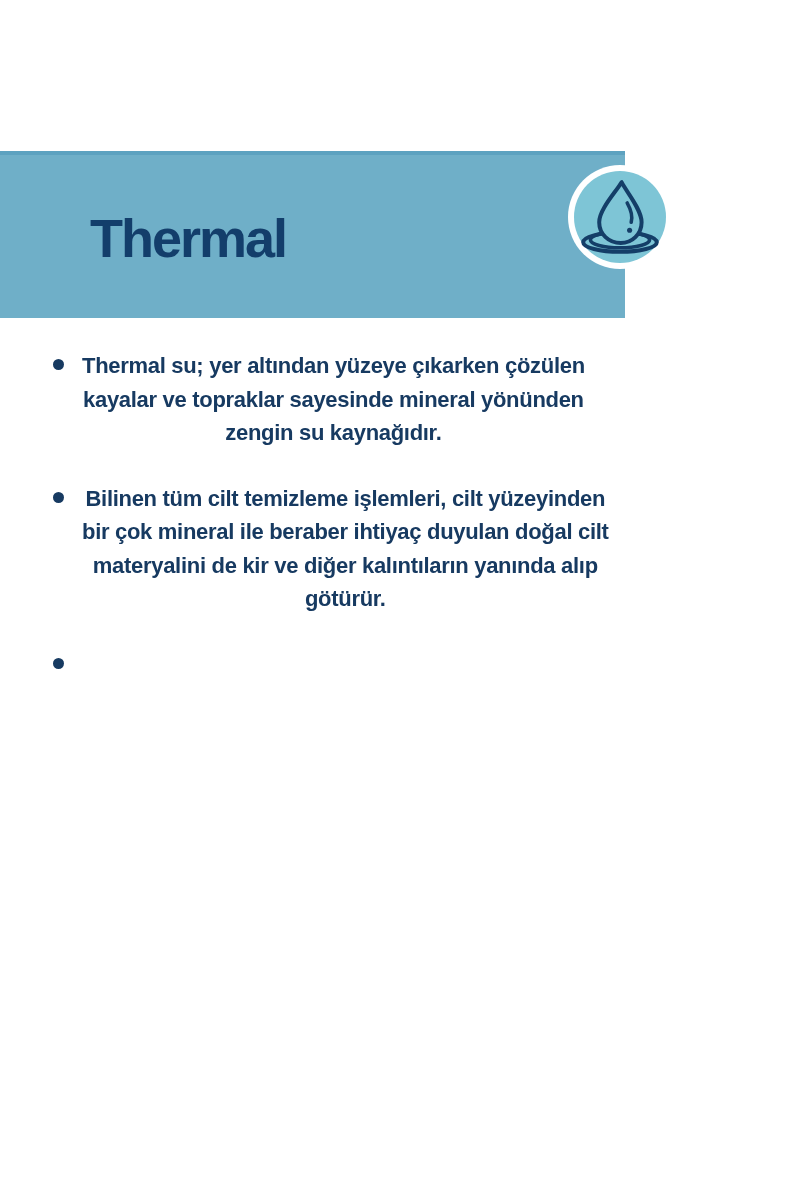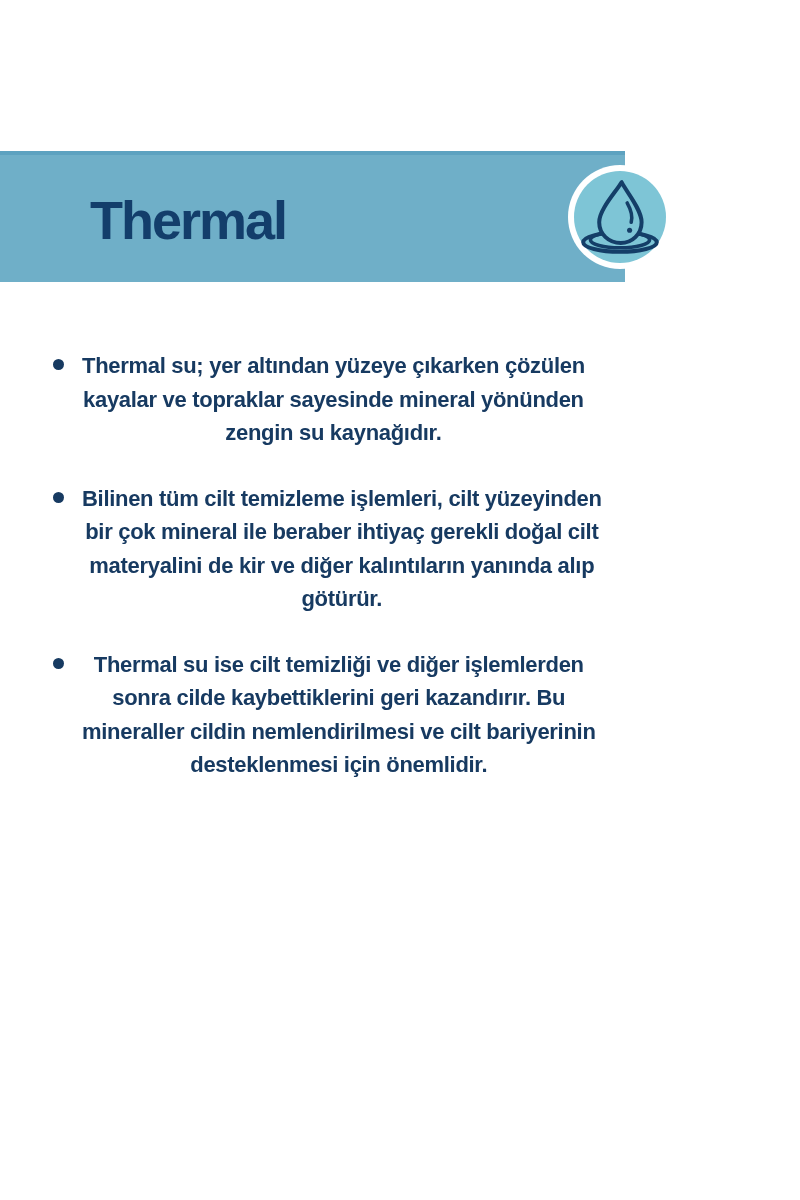--- a/index.html
+++ b/index.html
@@ -11,21 +11,21 @@
     background: #ffffff;
     overflow: hidden;
     font-family: "Liberation Sans", sans-serif;
   }
   
   .banner {
     position: absolute;
     left: 0;
     top: 151px;
     width: 625px;
-    height: 131px;
+    height: 167px;
     background: #6FAFC8;
     border-top: 4px solid #5DA2C0;
     display: flex;
     align-items: center;
   }
   .banner h1 {
     padding-left: 90px;
     padding-top: 2px;
     font-size: 54px;
     font-weight: 700;
@@ -120,26 +120,22 @@
   <ul class="bullets">
     <li>
       <span class="dot"></span>
       <p>Thermal su; yer altından yüzeye çıkarken çözülen
 kayalar ve topraklar sayesinde mineral yönünden
 zengin su kaynağıdır.</p>
     </li>
     <li>
       <span class="dot"></span>
       <p>Bilinen tüm cilt temizleme işlemleri, cilt yüzeyinden
-bir çok mineral ile beraber ihtiyaç gerekli doğal cilt
+bir çok mineral ile beraber ihtiyaç duyulan doğal cilt
 materyalini de kir ve diğer kalıntıların yanında alıp
 götürür.</p>
     </li>
     <li>
       <span class="dot"></span>
-      <p>Thermal su ise cilt temizliği ve diğer işlemlerden
-sonra cilde kaybettiklerini geri kazandırır. Bu
-mineraller cildin nemlendirilmesi ve cilt bariyerinin
-desteklenmesi için önemlidir.</p>
     </li>
   </ul>
 
 </div>
 
 </body></html>

